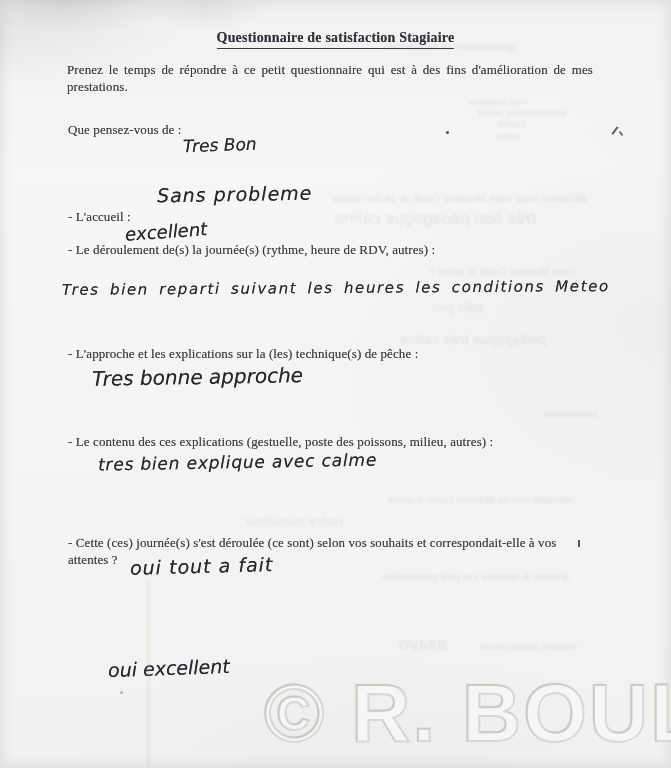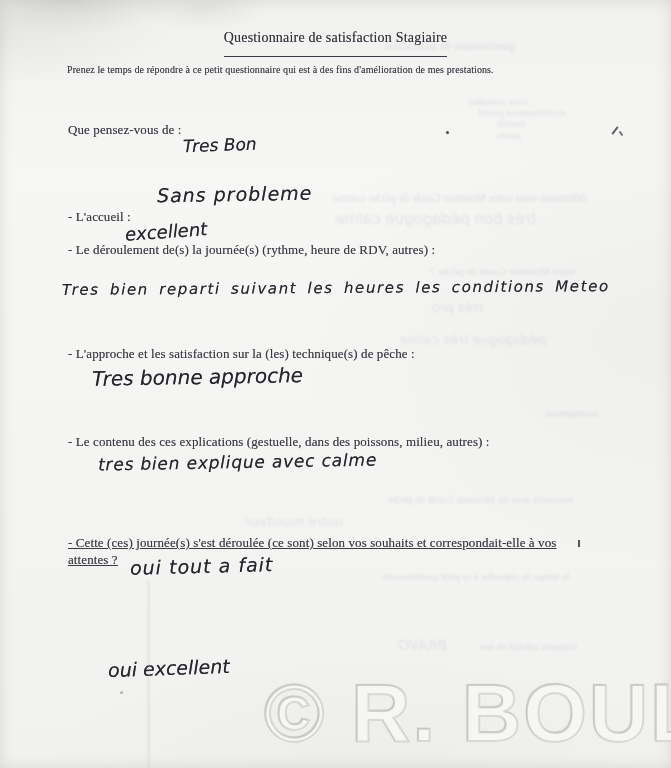--- a/index.html
+++ b/index.html
@@ -12,27 +12,27 @@
       radial-gradient(90px 30px at 30% 1%, rgba(185,185,183,0.25), transparent 75%),
       radial-gradient(500px 320px at 100% 42%, rgba(206,206,204,0.16), transparent 75%),
       radial-gradient(420px 160px at 55% 100%, rgba(212,212,210,0.14), transparent 75%),
       linear-gradient(180deg, #f1f1ef 0%, #f6f6f4 22%, #f4f4f2 58%, #f1f1ef 100%);
     box-shadow: inset 0 0 14px rgba(140,140,138,0.25);
   }
   .print { position:absolute; font-size:13px; line-height:16.5px; color:#3b3b46;
            text-shadow:0 0 0.6px rgba(60,60,72,0.55); letter-spacing:0.1px; }
   .q-label { left:68px; width:540px; }
   .title-wrap { top:30px; left:0; width:100%; text-align:center; }
-  .title-wrap span { font-weight:normal; font-size:14px; color:#32323d;
-           border-bottom:1.6px solid #3a3a45; padding-bottom:11px; letter-spacing:0.2px; }
-  .intro { top:62px; left:67px; width:526px; text-align:justify; font-size:10px; }
+  .title-wrap span { font-weight:bold; font-size:14px; color:#32323d;
+           border-bottom:1.6px solid #3a3a45; padding-bottom:3px; letter-spacing:0.2px; }
+  .intro { top:62px; left:67px; width:526px; text-align:justify; font-size:13px; }
   .lead  { top:122px; }
   .qp0 { top:137px; } .qp1 { top:168px; } .qp2 { top:209px; }
   .qp3 { top:242px; } .qp4 { top:346px; } .qp5 { top:434px; }
-  .qp6 { top:535px; width:524px;text-decoration:underline; } .qp7 { top:640px; } .qp8 { top:711px; }
+  .qp6 { top:535px; width:524px; } .qp7 { top:640px; } .qp8 { top:711px; }
 
   .hand { position:absolute; font-family:"DejaVu Sans", sans-serif; font-style:italic;
           color:#25252e; white-space:nowrap; text-shadow:0 0 0.5px rgba(35,35,46,0.6); }
   .a0 { left:183px; top:135px; font-size:17px; transform:rotate(-2deg); }
   .a1 { left:157px; top:183px; font-size:19px; transform:rotate(-1deg); letter-spacing:1px; }
   .a2 { left:125px; top:221px; font-size:18px; transform:rotate(-4deg); }
   .a3 { left:62px;  top:279px; font-size:15px; transform:rotate(-0.4deg); letter-spacing:1.6px; word-spacing:4px; }
   .a4 { left:92px;  top:365px; font-size:20px; transform:rotate(-1deg); }
   .a5 { left:98px;  top:452px; font-size:17px; transform:rotate(-1deg); letter-spacing:0.8px; }
   .a6 { left:130px; top:555px; font-size:19px; transform:rotate(-1.5deg); letter-spacing:1px; }
@@ -102,22 +102,22 @@
   <div class="print title-wrap">
     <span>Questionnaire de satisfaction Stagiaire</span>
   </div>
 
   <div class="print intro">Prenez le temps de répondre à ce petit questionnaire qui est à des fins d'amélioration de mes prestations.</div>
 
   <div class="print q-label lead">Que pensez-vous de :</div>
 
   <div class="print q-label qp2">- L'accueil :</div>
   <div class="print q-label qp3">- Le déroulement de(s) la journée(s) (rythme, heure de RDV, autres) :</div>
-  <div class="print q-label qp4">- L'approche et les satisfaction sur la (les) technique(s) de pêche :</div>
-  <div class="print q-label qp5">- Le contenu des ces explications (gestuelle, dans des poissons, milieu, autres) :</div>
+  <div class="print q-label qp4">- L'approche et les explications sur la (les) technique(s) de pêche :</div>
+  <div class="print q-label qp5">- Le contenu des ces explications (gestuelle, poste des poissons, milieu, autres) :</div>
   <div class="print q-label qp6">- Cette (ces) journée(s) s'est déroulée (ce sont) selon vos souhaits et correspondait-elle à vos attentes ?</div>
 
   <div class="hand a0">Tres Bon</div>
   <div class="hand a1">Sans probleme</div>
   <div class="hand a2">excellent</div>
   <div class="hand a3">Tres bien reparti suivant les heures les conditions Meteo</div>
   <div class="hand a4">Tres bonne approche</div>
   <div class="hand a5">tres bien explique avec calme</div>
   <div class="hand a6">oui tout a fait</div>
   <div class="hand a7">oui excellent</div>

